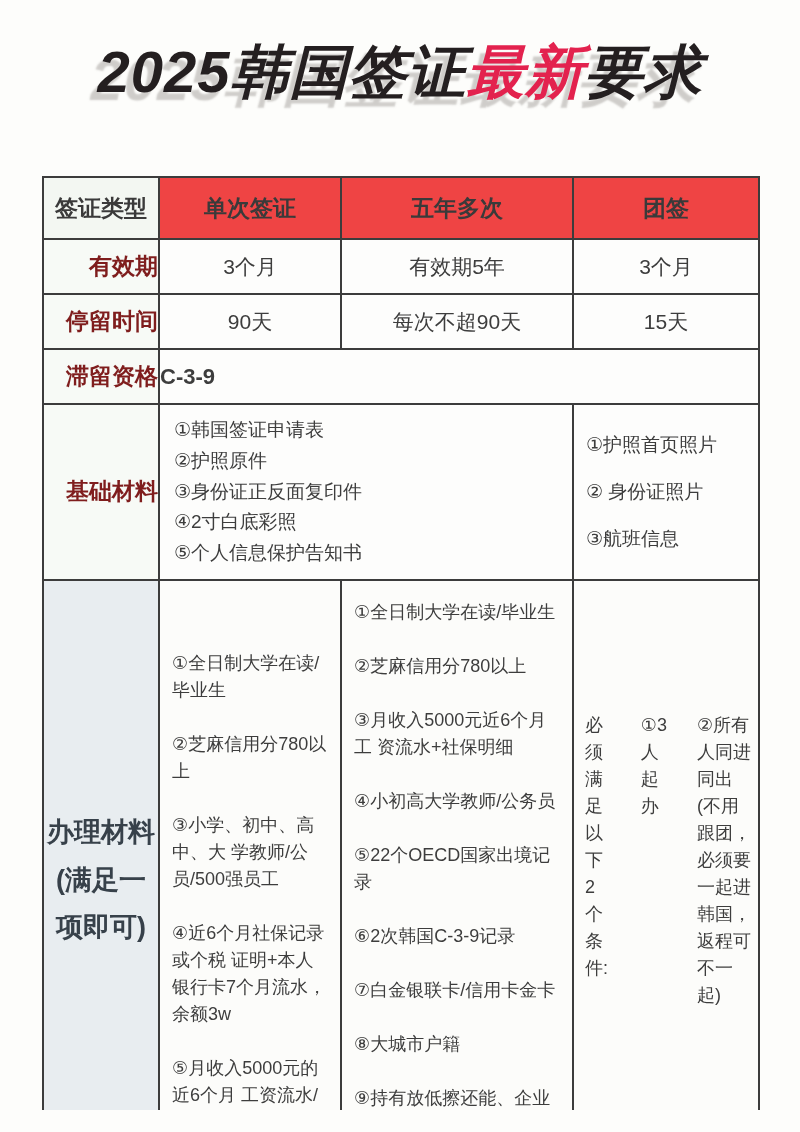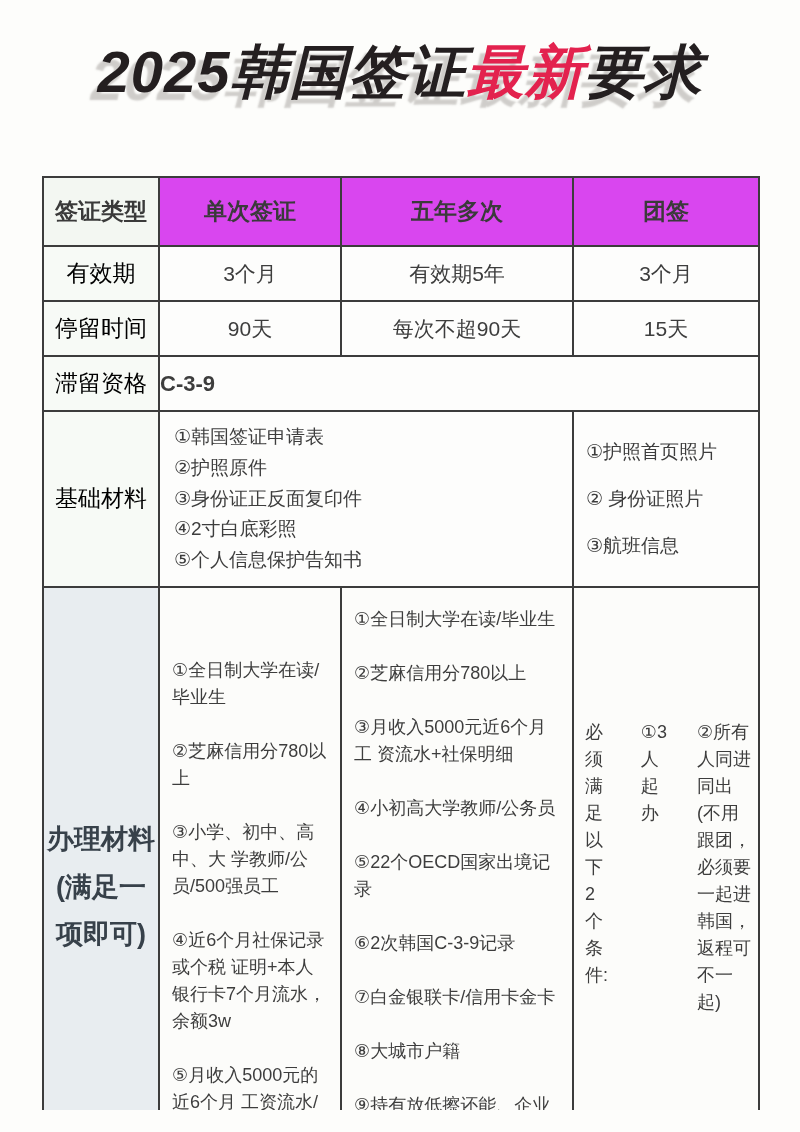--- a/index.html
+++ b/index.html
@@ -49,39 +49,39 @@
   }
   table.visa th, table.visa td {
     border: 2px solid #3c3c3c;
     vertical-align: middle;
   }
   col.c1 { width: 116px; }
   col.c2 { width: 182px; }
   col.c3 { width: 232px; }
   col.c4 { width: 186px; }
 
-  tr.hdr  { height: 69px; }
+  tr.hdr  { height: 62px; }
   tr.r2, tr.r3, tr.r4 { height: 55px; }
   tr.r5   { height: 156px; }
 
   th {
     font-size: 23px;
     font-weight: bold;
     text-align: center;
-    background: #d946ef;
+    background: #ef4444;
     color: #3a3a3a;
   }
   th.corner { background: #f3f7f2; font-size: 23px; }
 
   td.labelcell {
     background: #f7faf6;
     font-size: 23px;
-    font-weight: normal;
-    text-align: center;
-    color: #000000;
+    font-weight: bold;
+    text-align: right;
+    color: #7f1d1d;
   }
   td.valuecell {
     background: #fdfdfc;
     font-size: 21px;
     text-align: center;
     color: #3d3d3d;
   }
   td.statusvalue {
     background: #fdfdfc;
     font-size: 22px;

